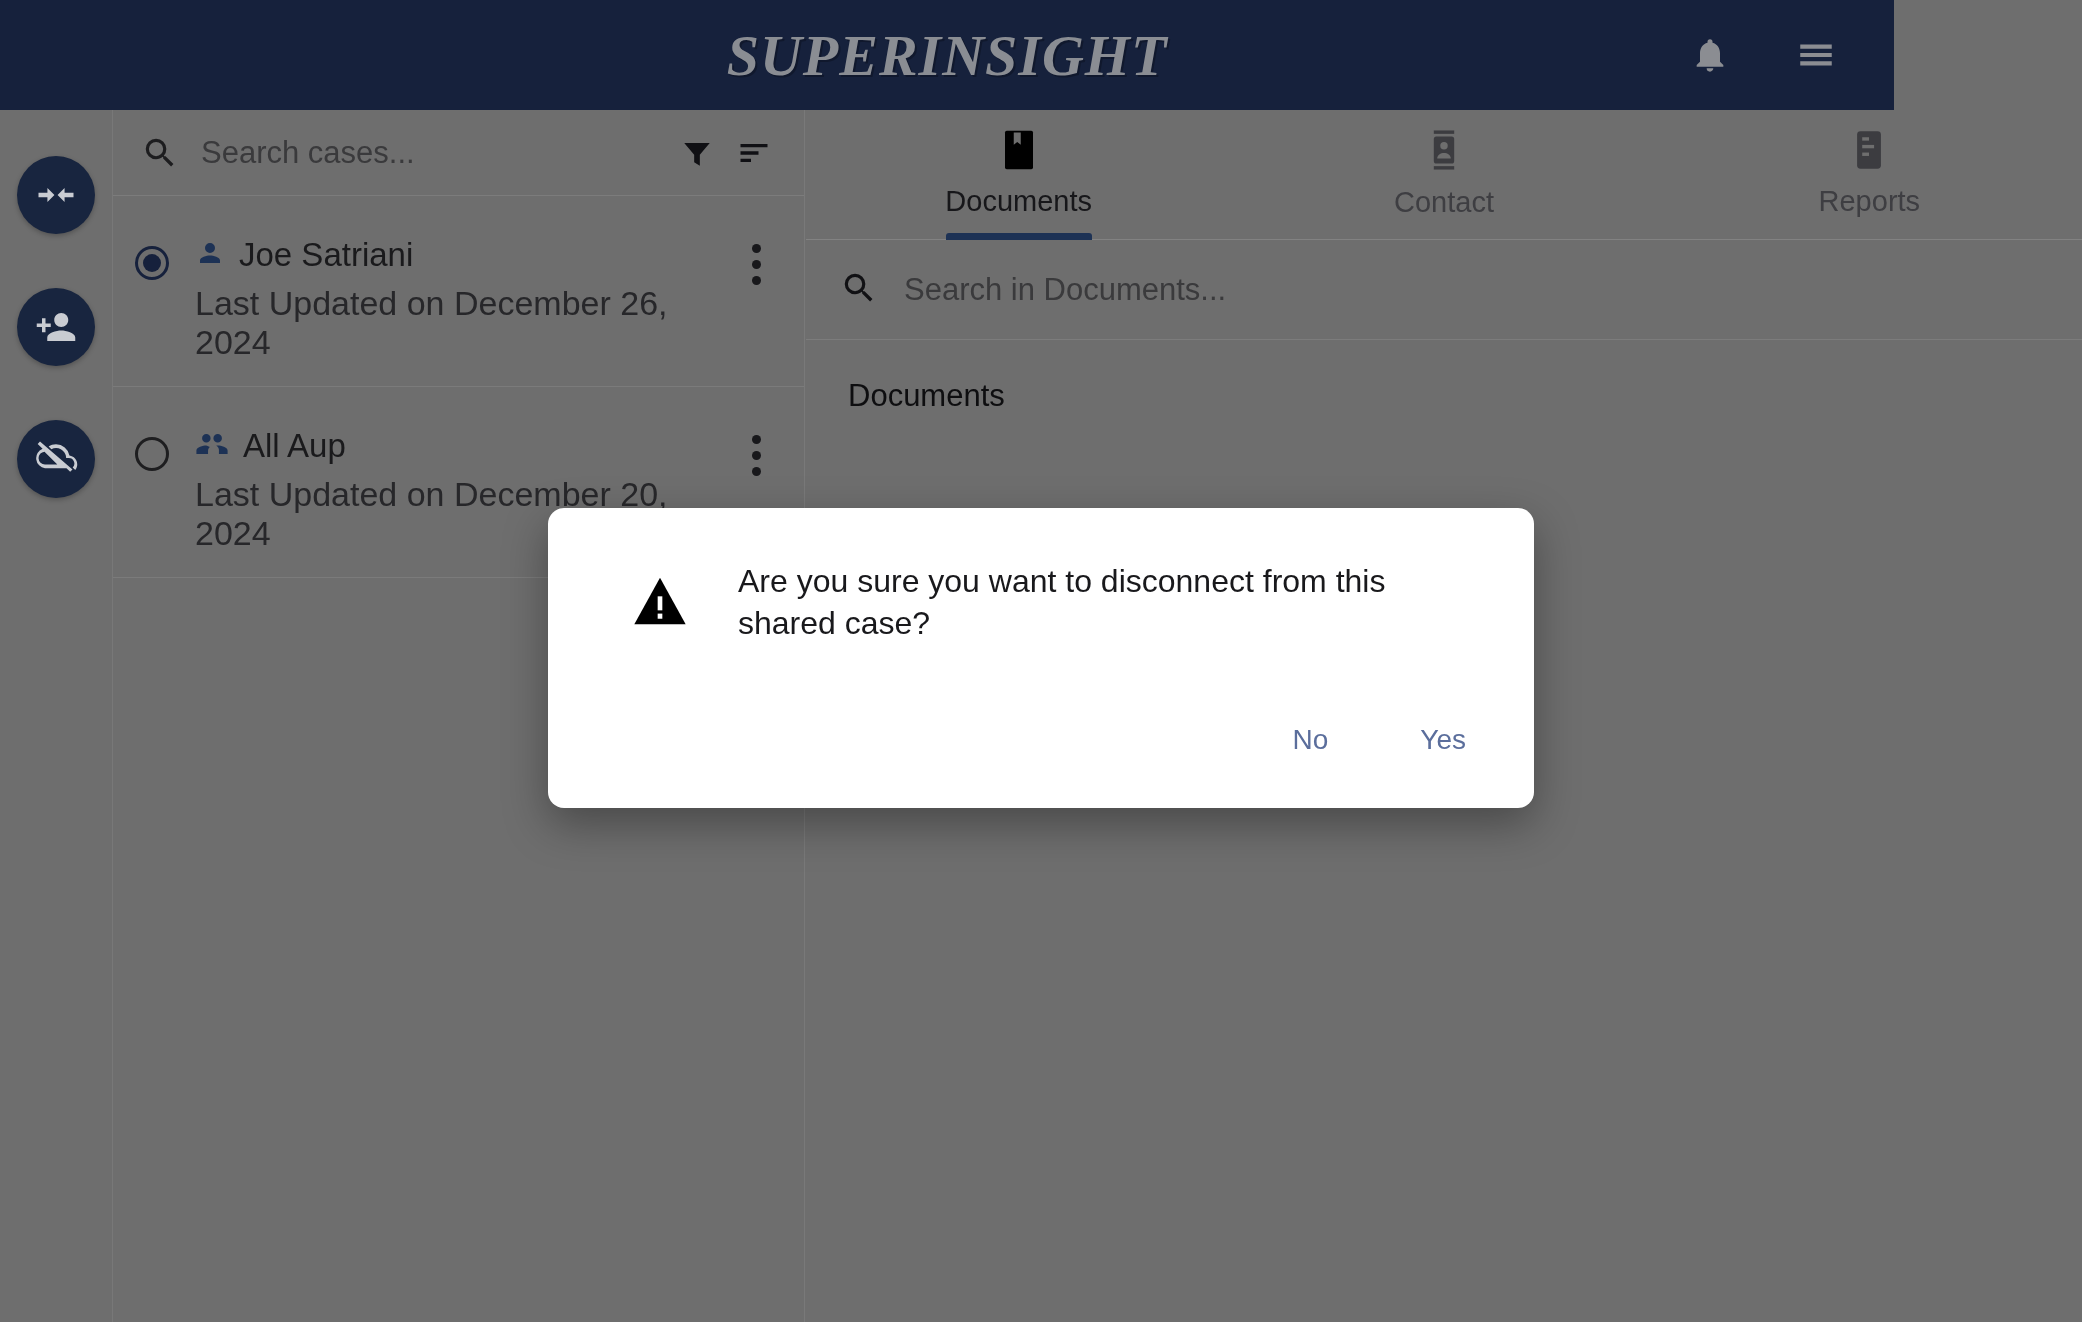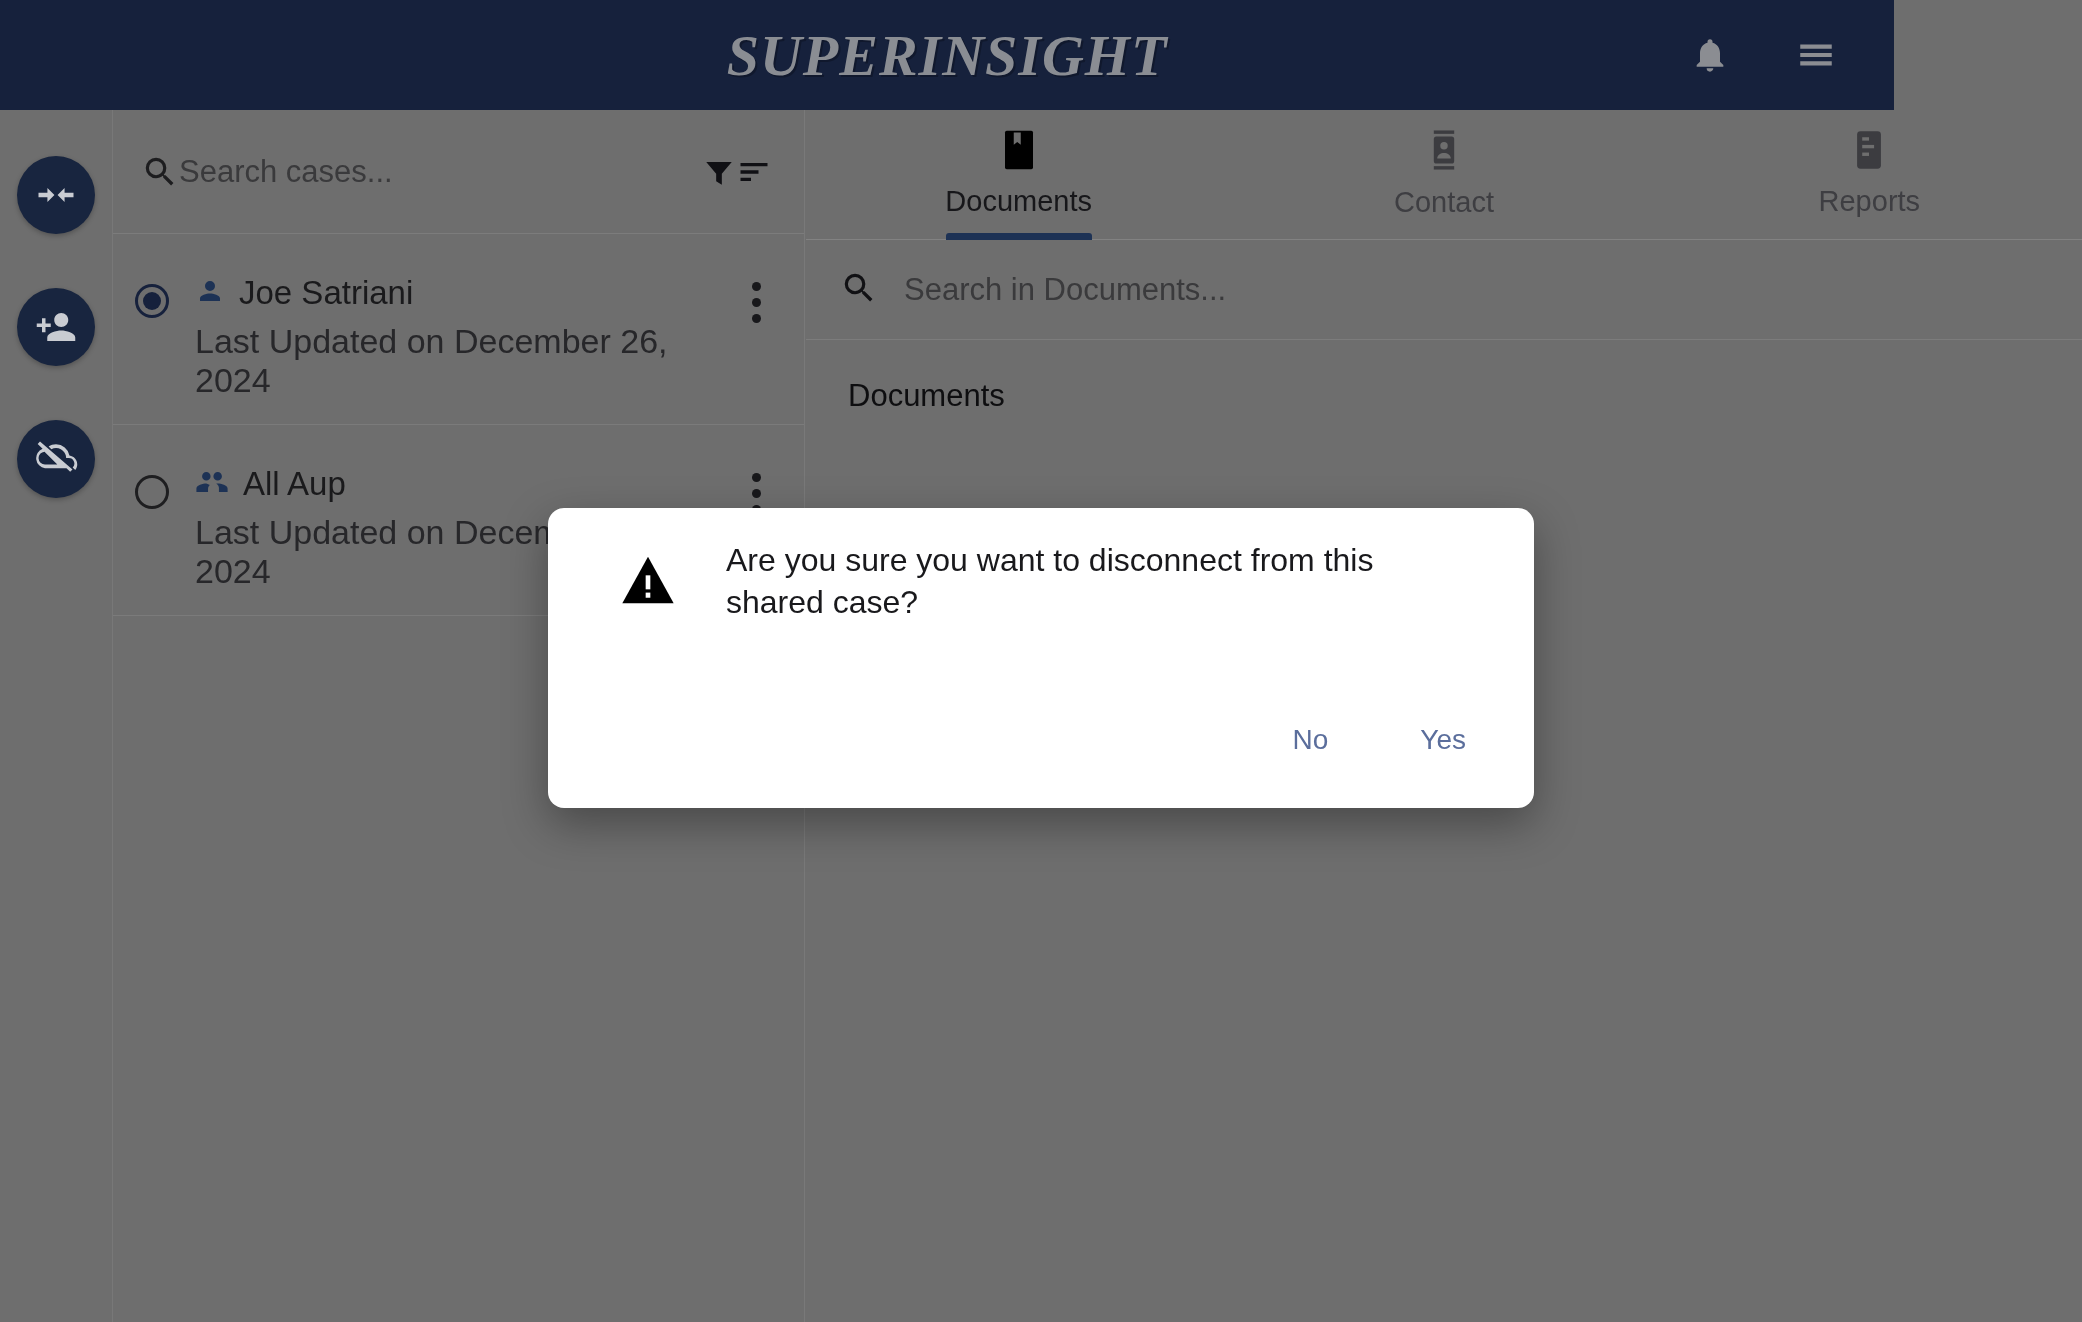--- a/index.html
+++ b/index.html
@@ -89,24 +89,25 @@
   
   .caselist {
     position: absolute;
     left: 113px; top: 110px;
     width: 692px;
     height: 1212px;
     box-sizing: border-box;
     border-right: 1px solid rgba(255,255,255,0.08);
   }
   .case-search {
-    height: 124px;
+    height: 86px;
     display: flex;
     align-items: center;
     padding: 0 32px 0 28px;
+    gap: 22px;
     border-bottom: 1px solid rgba(255,255,255,0.10);
     box-sizing: border-box;
   }
   .case-search .mag { flex: 0 0 auto; display:flex; align-items:center; }
   .case-search .mag svg { fill: #1d1d1f; }
   .case-search-input {
     flex: 1 1 auto;
     font-size: 31px;
     color: #2c2c2e;
     font-family: "Liberation Sans", sans-serif;
@@ -272,21 +273,22 @@
     height: 300px;
     background: #ffffff;
     border-radius: 16px;
     box-shadow: 0 16px 44px rgba(0,0,0,0.34);
     box-sizing: border-box;
   }
   .dialog-content {
     display: flex;
     align-items: center;
     gap: 50px;
-    padding: 32px 60px 0 72px;
+    padding: 53px 60px 0 72px;
+    margin-left: 12px;
   }
   .warn-ico { flex: 0 0 auto; }
   .dialog-msg {
     font-size: 32px;
     color: #19191c;
     line-height: 1.3;
   }
   .dialog-actions {
     position: absolute;
     right: 52px;

